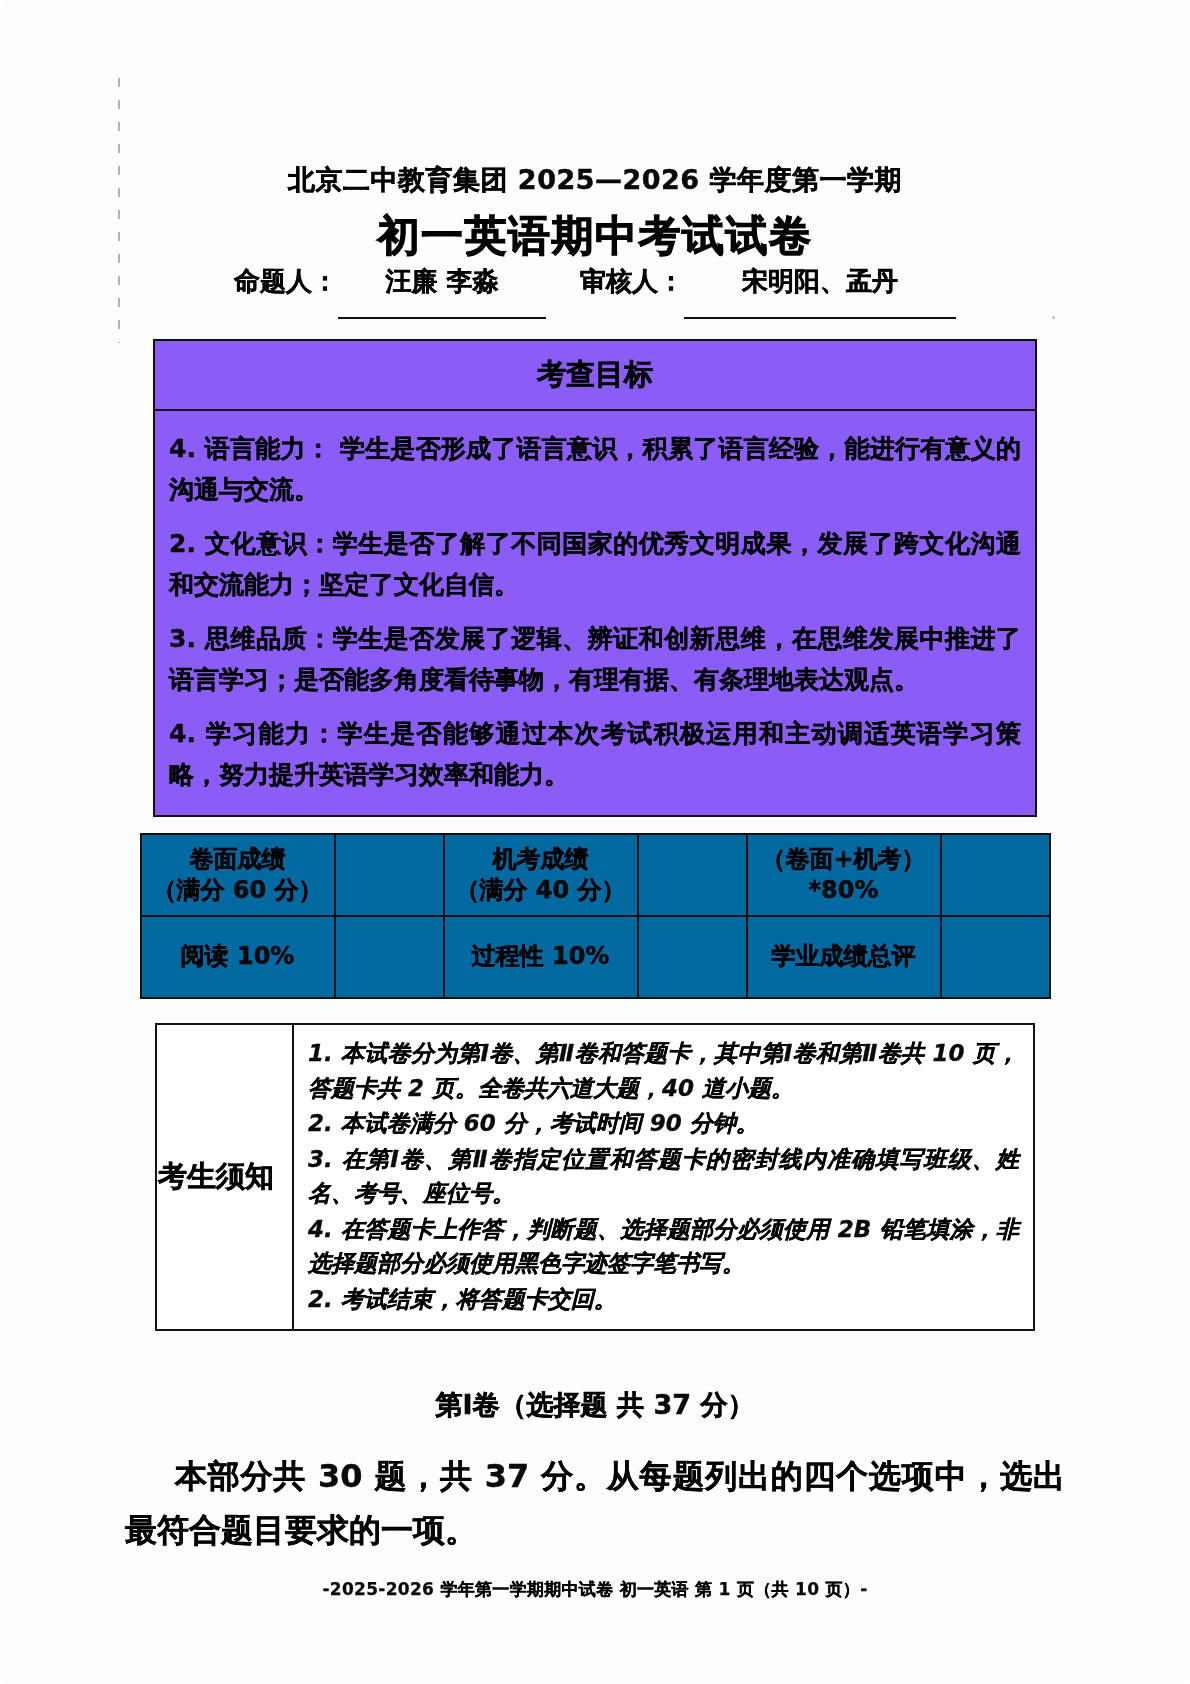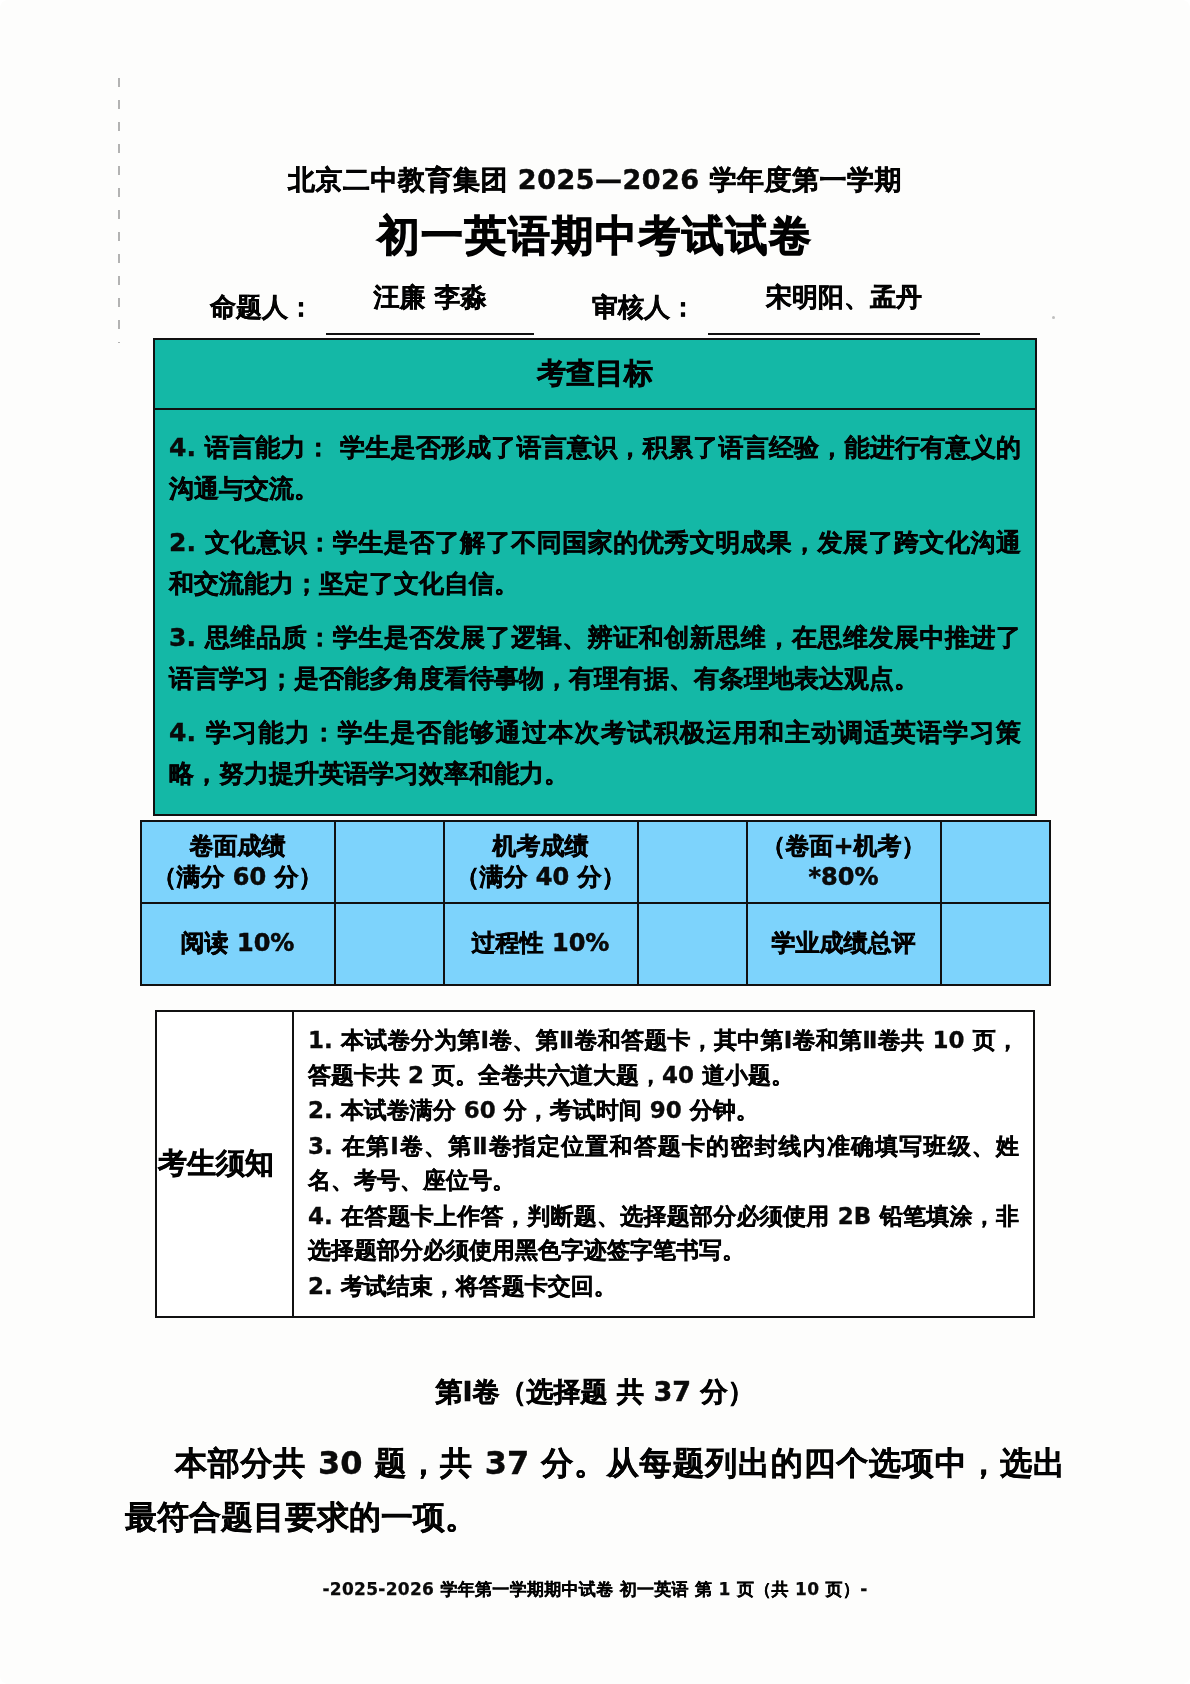--- a/index.html
+++ b/index.html
@@ -66,46 +66,45 @@
     text-align: center;
     font-size: 42px;
     font-weight: 700;
     letter-spacing: 1.5px;
     margin-top: 10px;
     -webkit-text-stroke: 1.1px #000;
   }
   .credits {
     display: flex;
     justify-content: center;
-    align-items: center;
-    gap: 12px;
-    margin-top: 16px;
+    align-items: flex-start;
+    gap: 0;
     font-size: 26px;
     font-weight: 700;
     -webkit-text-stroke: .4px #000;
   }
   .credits .lbl { white-space: nowrap; }
   .credits .blank {
     display: inline-block;
     border-bottom: 2.5px solid #111;
     text-align: center;
     padding: 0 6px 18px 6px;
     font-weight: 700;
   }
   .credits .blank.w1 { width: 196px; }
   .credits .blank.w2 { width: 260px; }
   .credits .gap { width: 34px; }
 
   
   .obj-table {
-    margin: 3px auto 0 auto;
+    margin: 20px auto 0 auto;
     width: 880px;
     border: 2.6px solid #111;
     border-collapse: collapse;
-    background: #14b8a6;
+    background: #8b5cf6;
   }
   .obj-head {
     border-bottom: 2.6px solid #111;
     text-align: center;
     font-size: 29px;
     font-weight: 700;
     padding: 14px 0 14px 0;
     -webkit-text-stroke: .6px #000;
   }
   .obj-body { padding: 8px 14px 14px 14px; }
@@ -114,25 +113,25 @@
     font-weight: 700;
     line-height: 1.62;
     margin: 10px 0 14px 0;
     text-align: justify;
     -webkit-text-stroke: .35px #000;
   }
   .obj-item:last-child { margin-bottom: 6px; }
 
   
   .score-table {
-    margin: 4px auto;
+    margin: 16px auto;
     width: 880px;
     border-collapse: collapse;
     table-layout: fixed;
-    background: #7dd3fc;
+    background: #0369a1;
   }
   .score-table td {
     border: 2.4px solid #111;
     height: 78px;
     text-align: center;
     vertical-align: middle;
     font-size: 24px;
     font-weight: 700;
     -webkit-text-stroke: .5px #000;
     line-height: 1.3;
@@ -160,21 +159,21 @@
     font-weight: 700;
     -webkit-text-stroke: .5px #000;
   }
   .notice-body {
     padding: 10px 14px 12px 14px;
     font-size: 23px;
     font-weight: 700;
     line-height: 1.5;
     -webkit-text-stroke: .3px #000;
   }
-  .notice-body div { margin: 1px 0; text-align: justify; }
+  .notice-body div { margin: 1px 0; text-align: justify; font-style: italic; }
 
   
   .part-title {
     text-align: center;
     font-size: 27px;
     font-weight: 700;
     margin-top: 56px;
     -webkit-text-stroke: .55px #000;
   }
   .part-desc {

